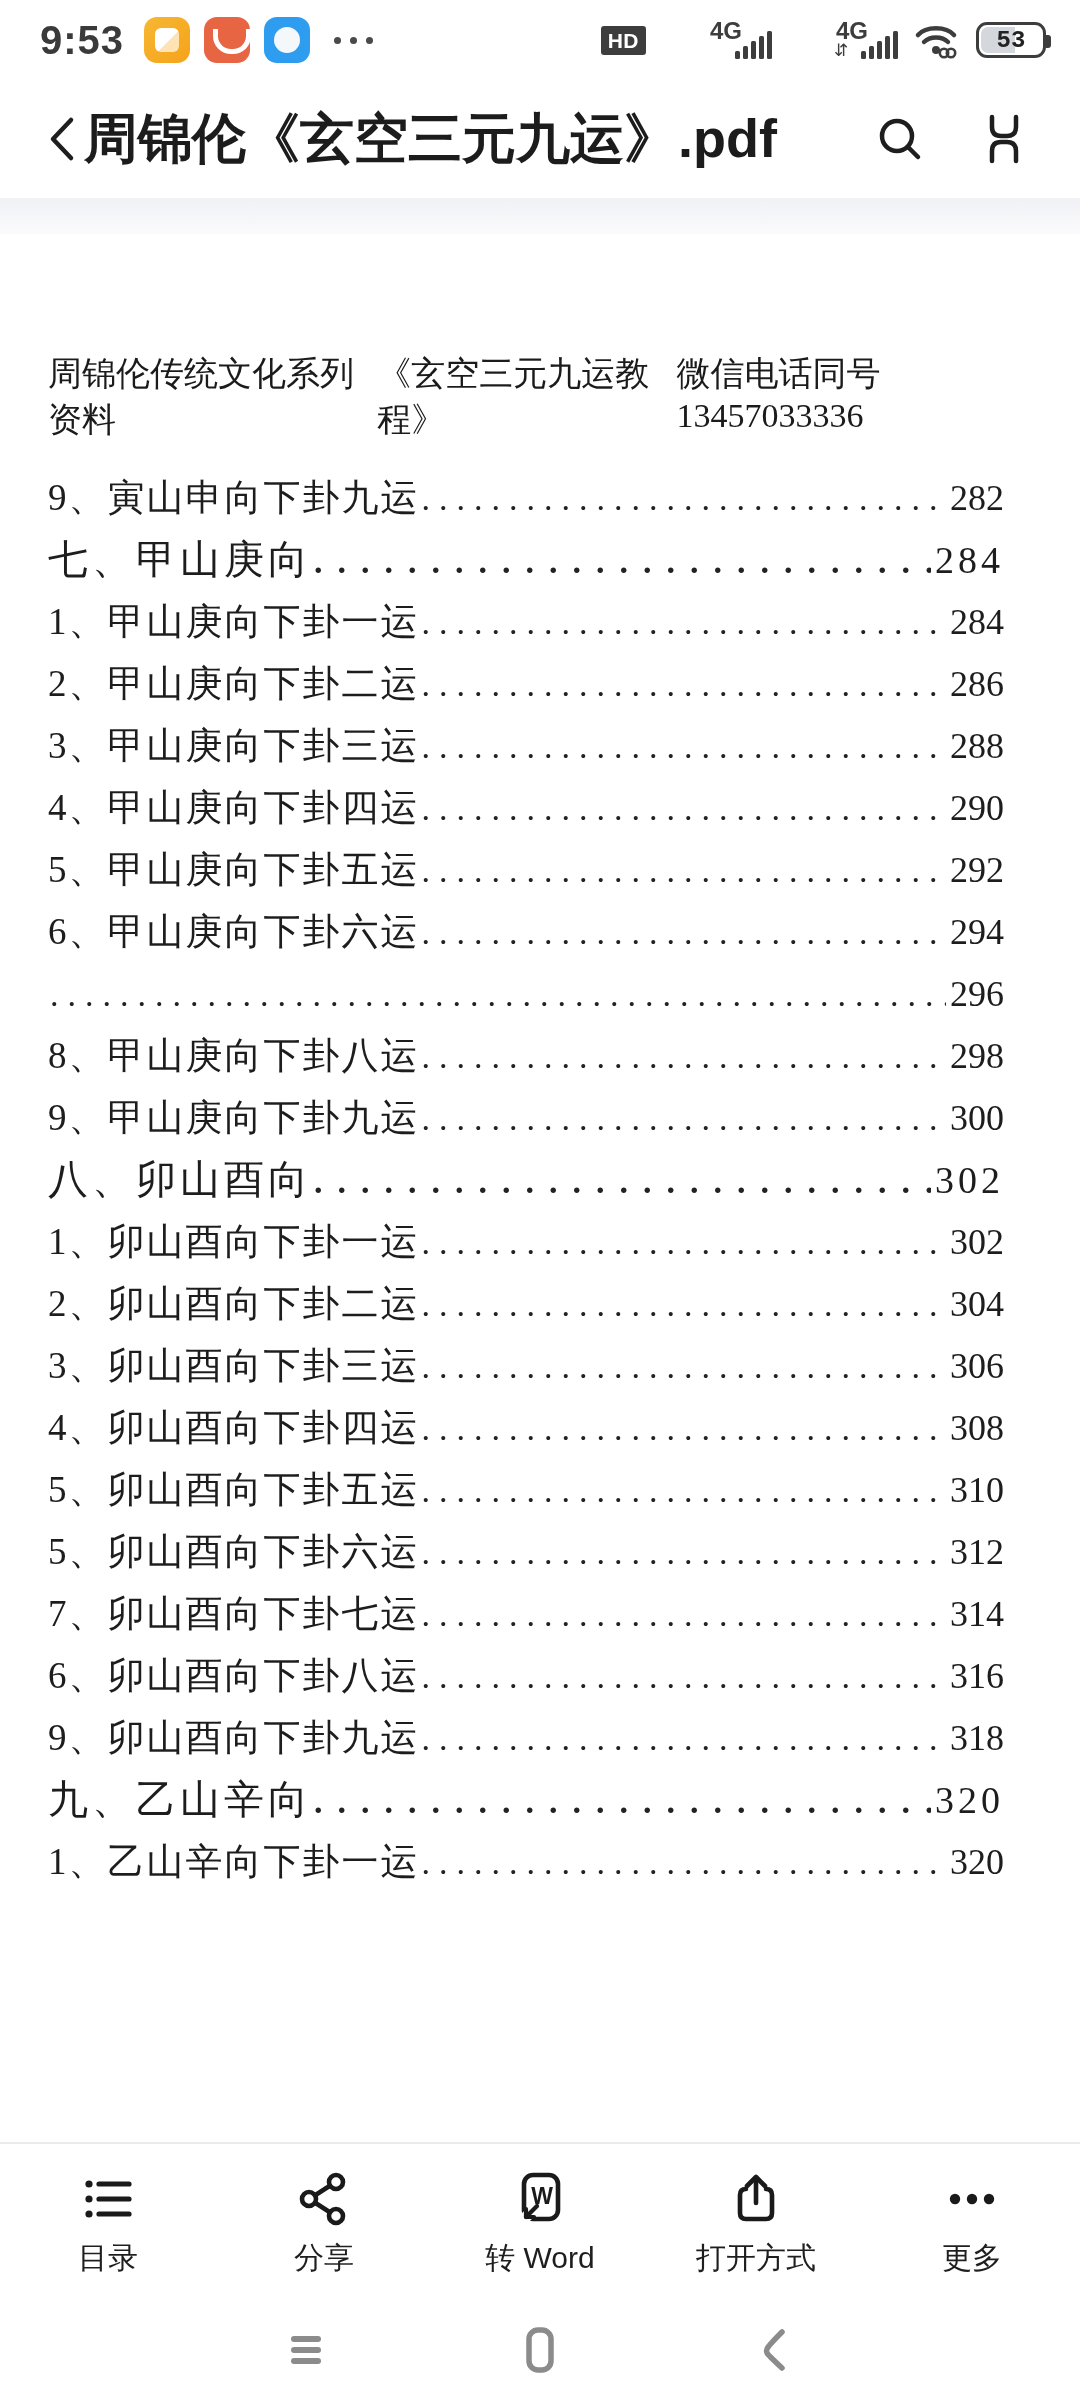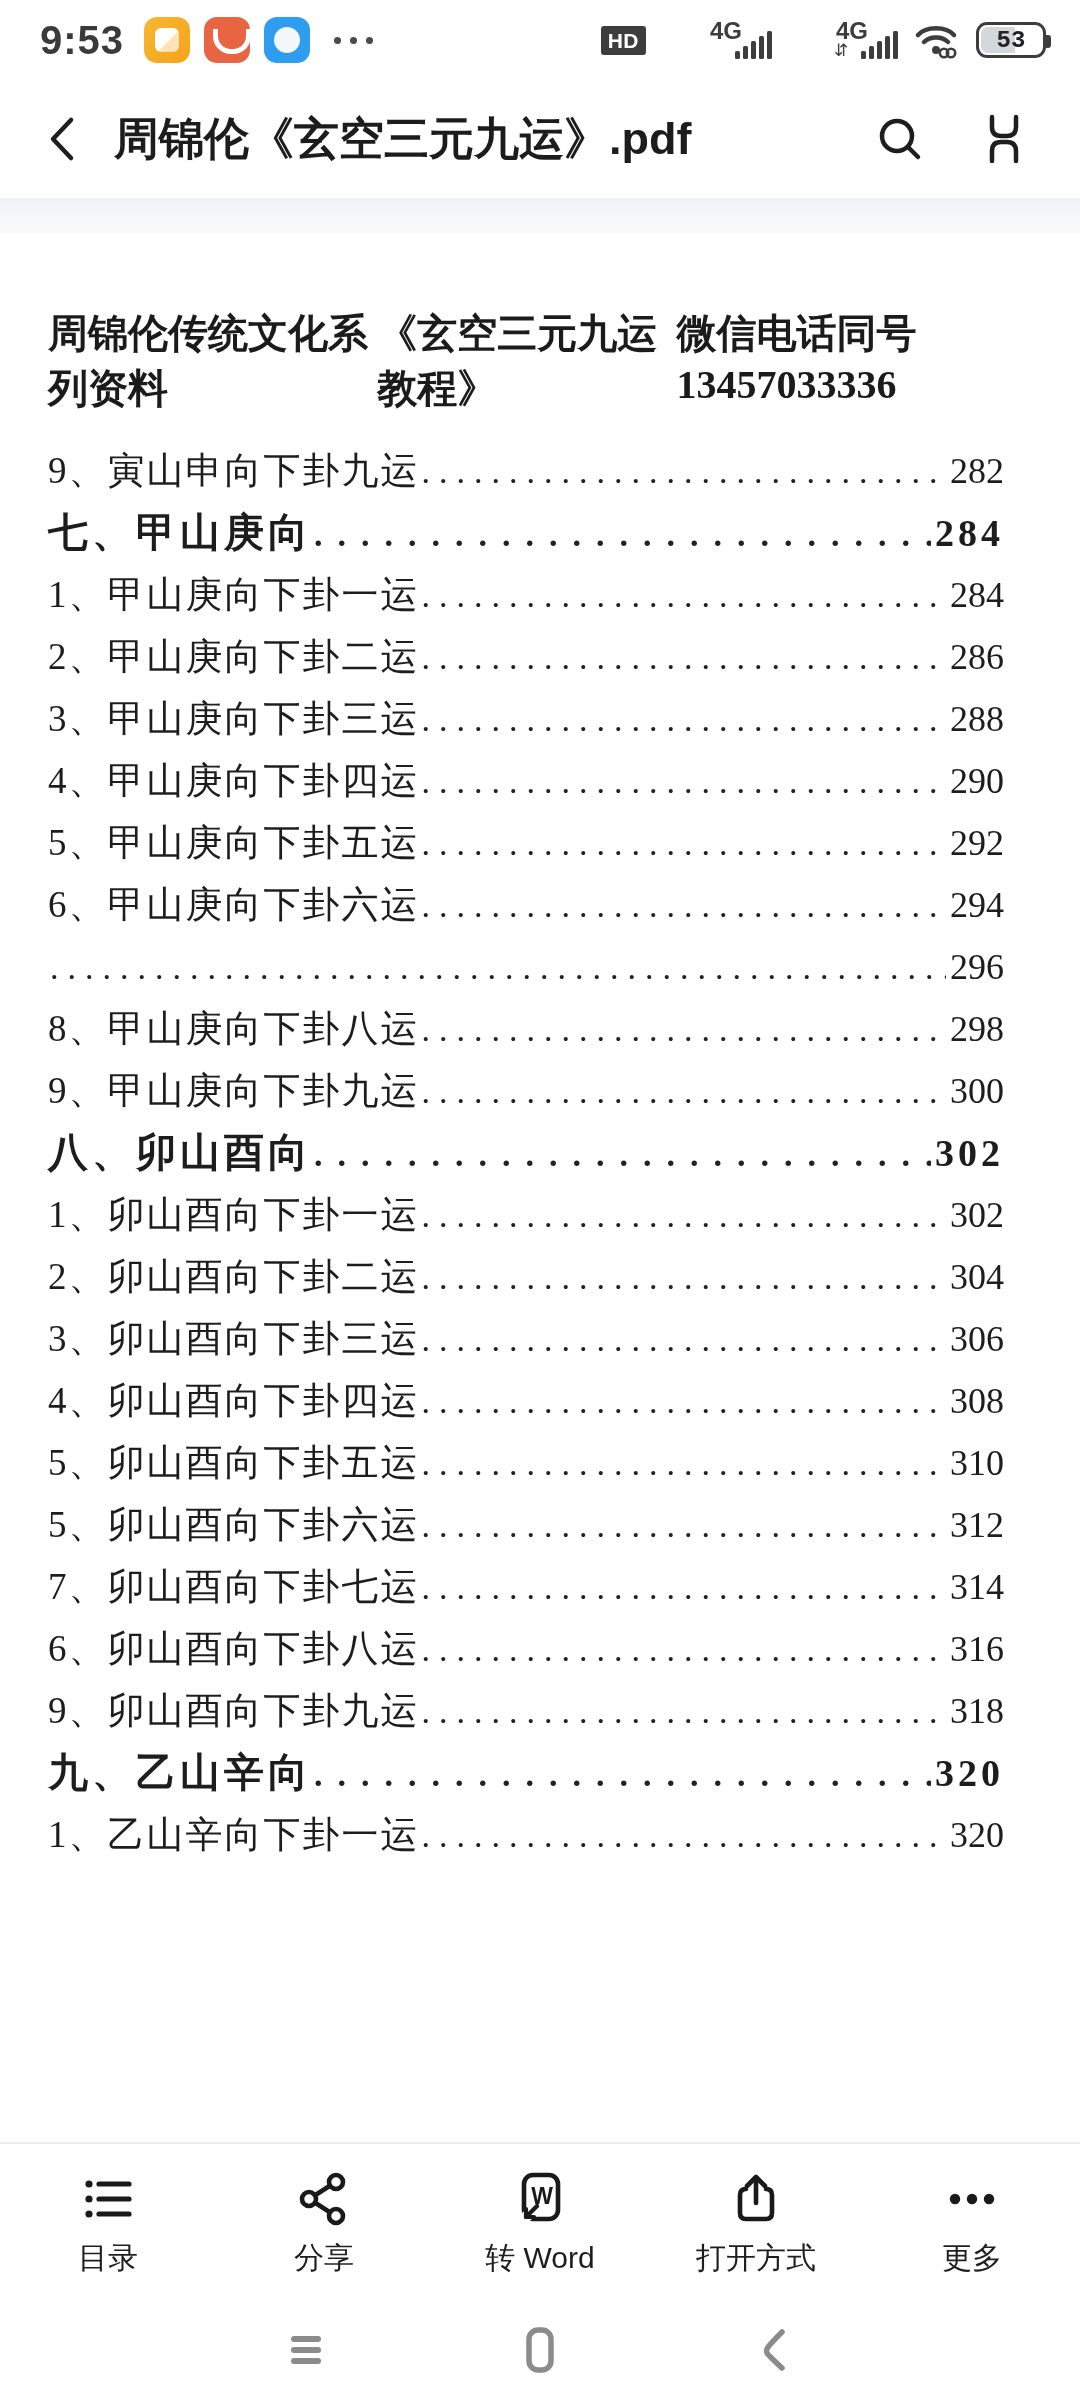--- a/index.html
+++ b/index.html
@@ -28,36 +28,36 @@
   .sig .ud { position:absolute; left:-2px; bottom:4px; font-size:17px; color:#3d3d3d; line-height:1; }
   .wifi { position:relative; width:46px; height:42px; }
   .battery { position:relative; width:70px; height:36px; border:3px solid #3d3d3d; border-radius:11px; display:flex; align-items:center; justify-content:center;font-family:Liberation Mono, monospace; }
   .battery::after { content:""; position:absolute; right:-8px; top:10px; width:5px; height:13px; background:#3d3d3d; border-radius:0 3px 3px 0; }
   .battery .fill { position:absolute; left:2px; top:2px; bottom:2px; width:53%; background:#d4d7db; border-radius:7px 0 0 7px; }
   .battery .pct { position:relative; font-size:24px; font-weight:600; color:#222; }
 
   
   .app-header { position:absolute; top:80px; left:0; width:1080px; height:118px; background:#fff; display:flex; align-items:center; padding:0 48px 0 40px; }
   .back-btn { width:44px; height:52px; display:flex; align-items:center; justify-content:center; flex:0 0 auto; }
-  .hdr-title { flex:1; margin-left:30px; font-size:45px; font-weight:600; color:#1c1c1c; white-space:nowrap; overflow:hidden; }
+  .hdr-title { flex:1; font-size:54px; font-weight:600; color:#1c1c1c; white-space:nowrap; overflow:hidden; }
   .hdr-icon { width:56px; height:56px; display:flex; align-items:center; justify-content:center; flex:0 0 auto; }
   .hdr-icon + .hdr-icon { margin-left:48px; }
 
   
   .doc-area { position:absolute; top:198px; left:0; width:1080px; height:1944px; background:#fff; }
   .gap-band { height:36px; width:100%; background:linear-gradient(#f0f1f5,#fbfbfd); }
   .doc-page { font-family:"Liberation Serif","DejaVu Serif",serif; }
-  .doc-header { margin-top:72px; padding:0 52px 0 48px; display:flex; justify-content:space-between; align-items:baseline; font-weight:700; font-size:40px; color:#1b1b1b; }
+  .doc-header { margin-top:117px; padding:0 52px 0 48px; display:flex; justify-content:space-between; align-items:baseline; font-weight:400; font-size:34px; color:#1b1b1b; }
   .toc-list { margin-top:24px; }
   .toc-row { height:62px; display:flex; align-items:baseline; padding:0 76px 0 48px; font-size:37px; color:#1d1d1d; line-height:62px; }
   .toc-label { white-space:nowrap; letter-spacing:2px; }
   .toc-leader { flex:1; overflow:hidden; white-space:nowrap; margin:0 4px 0 2px; }
   .toc-leader::after { content:"..................................................................................................."; letter-spacing:9px; font-size:34px; color:#222; }
   .toc-page { white-space:nowrap; font-size:36px; }
-  .toc-row.bold { font-weight:700; font-size:40px; }
+  .toc-row.bold { font-weight:400; font-size:40px; }
   .toc-row.bold .toc-label { letter-spacing:4px; }
   .toc-row.bold .toc-leader::after { letter-spacing:15px; font-weight:700; }
   .toc-row.bold .toc-page { font-size:38px; letter-spacing:4px; }
 
   
   .toolbar { position:absolute; top:2142px; left:0; width:1080px; height:158px; background:#fff; border-top:2px solid #ebebeb; display:flex; }
   .tb-item { flex:1; display:flex; flex-direction:column; align-items:center; justify-content:center; gap:12px; padding-top:6px; }
   .tb-icon { width:54px; height:54px; display:flex; align-items:center; justify-content:center; }
   .tb-label { font-size:30px; color:#1e1e1e; white-space:nowrap; }
 

